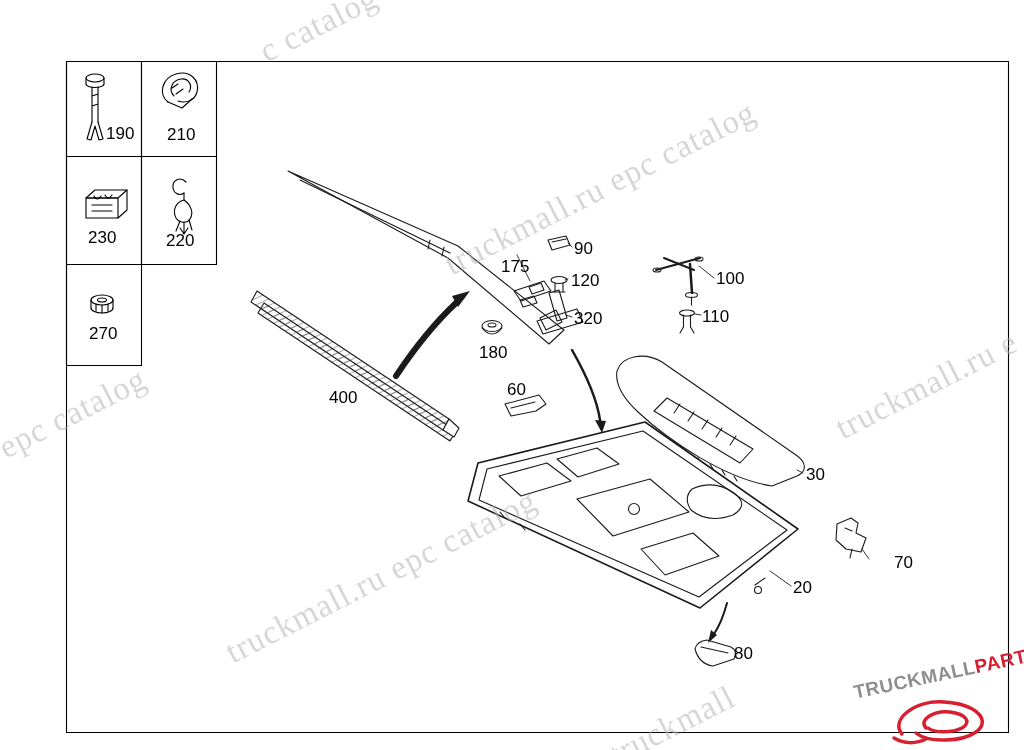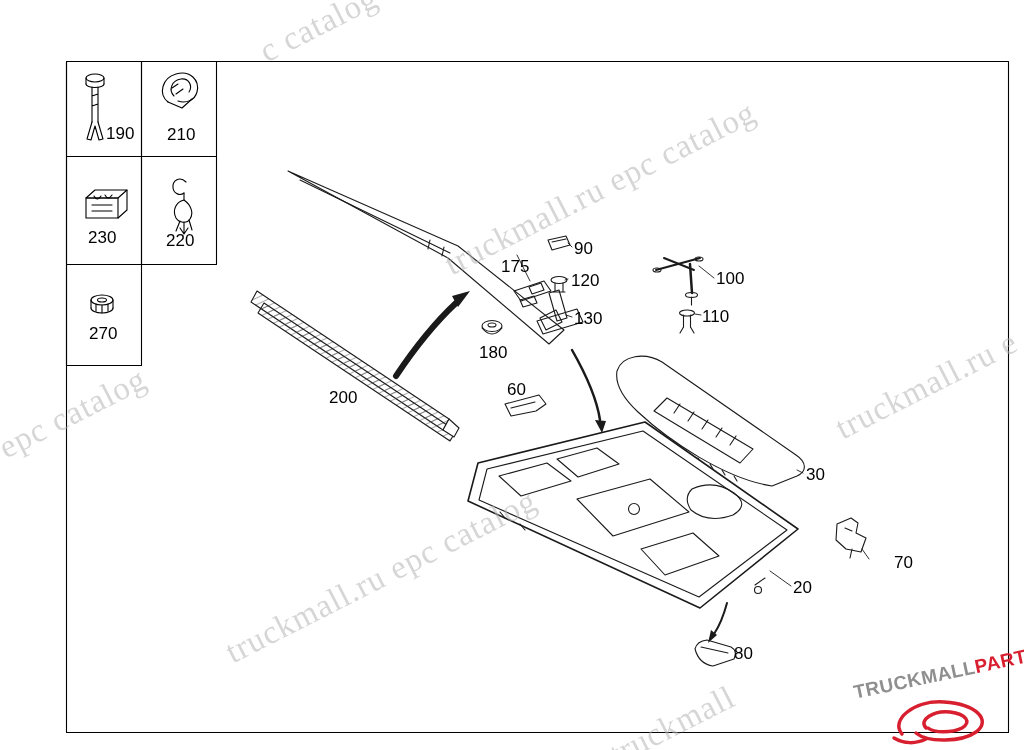--- a/index.html
+++ b/index.html
@@ -233,26 +233,26 @@
 
   <span class="legend-label" style="left:106px; top:125px;">190</span>
   <span class="legend-label" style="left:167px; top:126px;">210</span>
   <span class="legend-label" style="left:88px;  top:229px;">230</span>
   <span class="legend-label" style="left:166px; top:232px;">220</span>
   <span class="legend-label" style="left:89px;  top:325px;">270</span>
 
   <span class="callout" style="left:501px; top:246px;margin-top:12px;">175</span>
   <span class="callout" style="left:574px; top:240px;">90</span>
   <span class="callout" style="left:571px; top:272px;">120</span>
-  <span class="callout" style="left:574px; top:310px;">130</span>
+  <span class="callout" style="left:574px; top:310px;">320</span>
   <span class="callout" style="left:716px; top:270px;">100</span>
   <span class="callout" style="left:702px; top:308px;">110</span>
   <span class="callout" style="left:479px; top:344px;">180</span>
   <span class="callout" style="left:507px; top:381px;">60</span>
-  <span class="callout" style="left:329px; top:389px;">200</span>
+  <span class="callout" style="left:329px; top:389px;">400</span>
   <span class="callout" style="left:806px; top:466px;">30</span>
   <span class="callout" style="left:870px; top:554px;margin-left:24px;">70</span>
   <span class="callout" style="left:793px; top:579px;">20</span>
   <span class="callout" style="left:734px; top:645px;">80</span>
 </div>
 
 <svg class="logo-swirl" width="120" height="62" viewBox="0 0 120 62" fill="none" stroke="#d81f30" stroke-width="3.5" stroke-linecap="round">
   <path d="M14,48 C2,34 26,14 56,16 C88,18 104,34 88,46 C74,56 40,57 28,47"></path>
   <path d="M38,42 C30,34 46,24 62,26 C78,28 84,36 74,42 C64,47 46,47 40,42"></path>
   <path d="M6,52 C16,58 28,58 38,53"></path>

